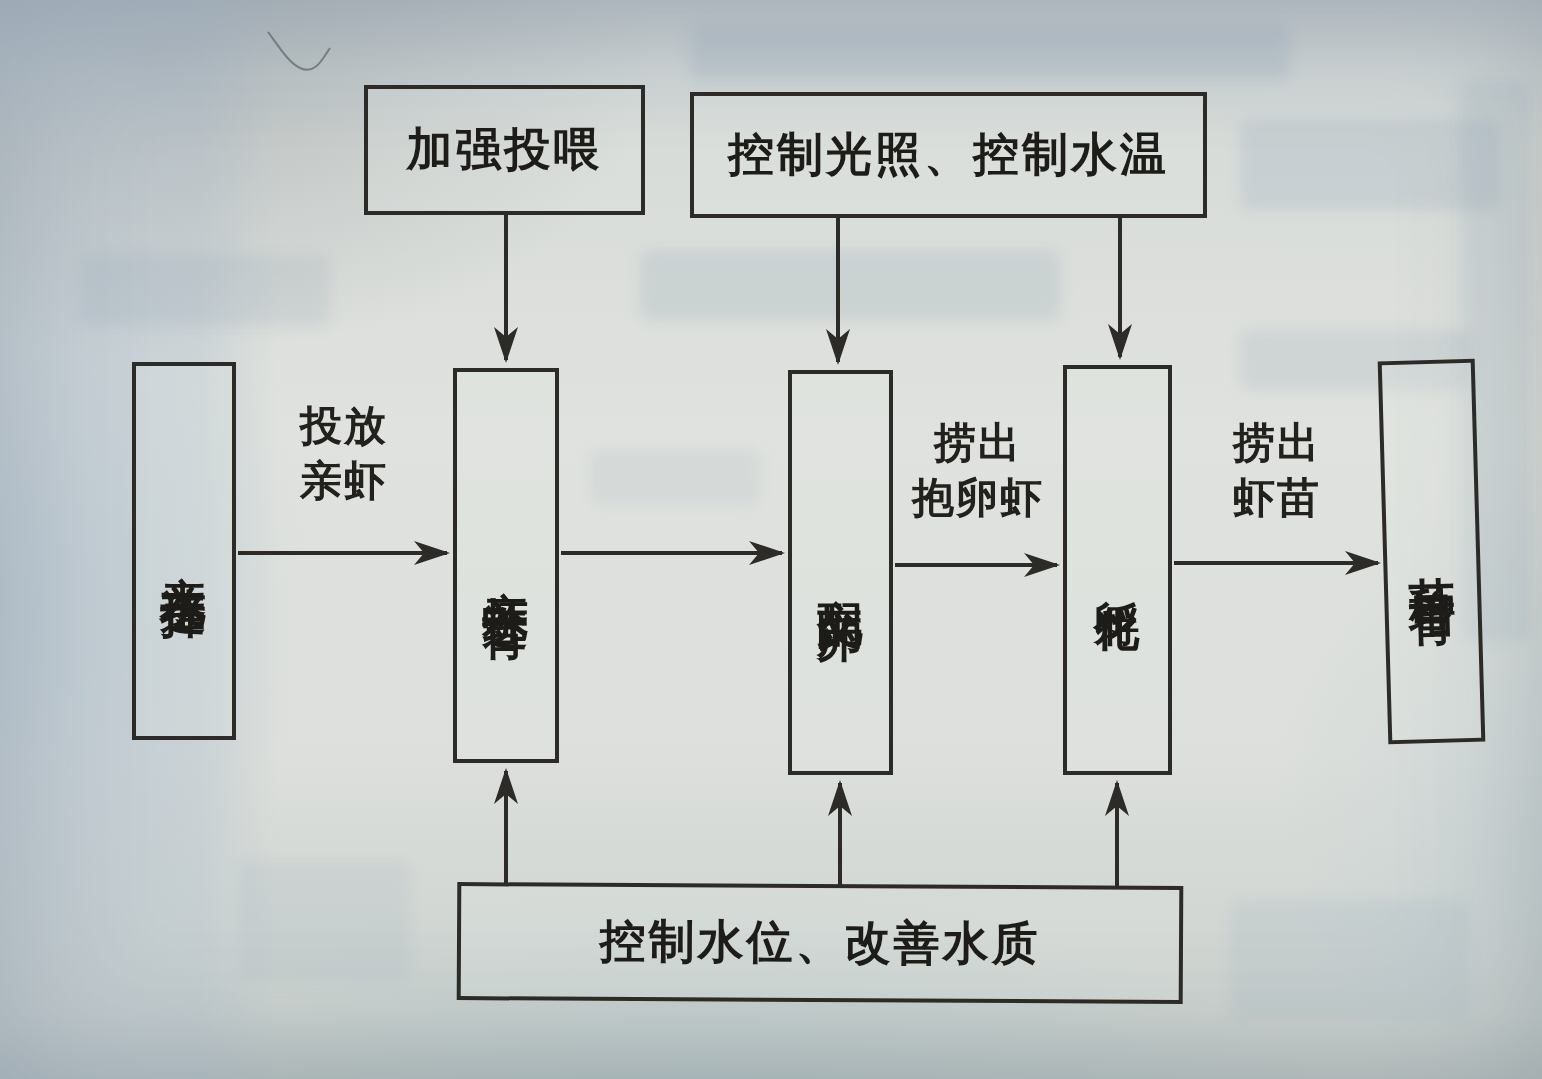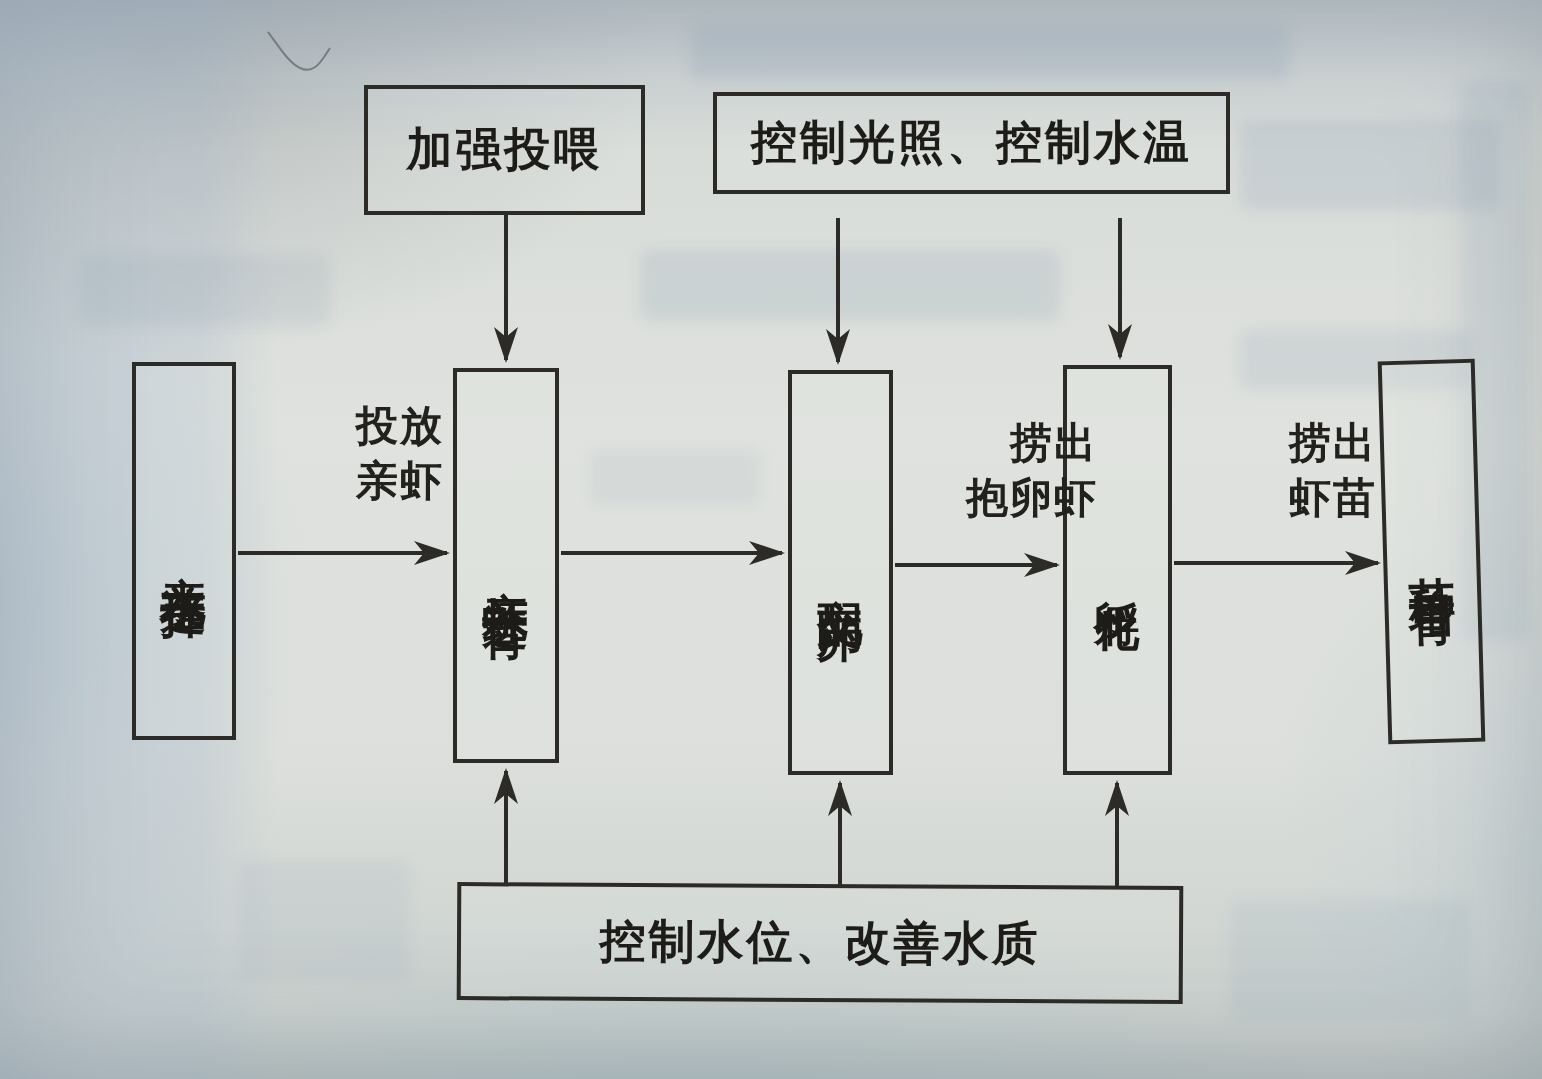--- a/index.html
+++ b/index.html
@@ -67,21 +67,21 @@
     text-orientation: upright;
     letter-spacing: 6px;
   }
 
   .flow-label {
     position: absolute;
     color: #23211d;
     font-size: 42px;
     font-weight: 600;
     line-height: 1.32;
-    text-align: right;
+    text-align: center;
     white-space: pre-line;
     letter-spacing: 2px;
   }
 
   svg.arrows {
     position: absolute;
     inset: 0;
     width: 100%;
     height: 100%;
     pointer-events: none;
@@ -101,21 +101,21 @@
   <div class="smudge" style="left:590px; top:450px; width:170px; height:55px; background:rgba(128,150,172,0.10);"></div>
   <div class="smudge" style="left:240px; top:860px; width:170px; height:120px; background:rgba(128,150,172,0.10);"></div>
   <div class="smudge" style="left:1230px; top:900px; width:240px; height:120px; background:rgba(130,155,178,0.12);"></div>
 
   <svg class="arrows" viewBox="0 0 1542 1079">
     <path d="M 268,32 C 280,48 288,62 300,68 C 315,75 322,60 330,48" fill="none" stroke="rgba(70,75,80,0.55)" stroke-width="2"></path>
   </svg>
 
   <div class="box hbox" style="left:364px; top:85px; width:281px; height:130px;">加强投喂</div>
 
-  <div class="box hbox" style="left:713px; top:92px; width:517px; height:102px;">控制光照、控制水温</div>
+  <div class="box hbox" style="left:690px; top:92px; width:517px; height:126px;">控制光照、控制水温</div>
 
   <div class="box vbox" style="left:132px; top:362px; width:104px; height:378px;">亲本选择</div>
 
   <div class="box vbox" style="left:453px; top:368px; width:106px; height:395px;">亲虾选育</div>
 
   <div class="box vbox" style="left:788px; top:370px; width:105px; height:405px;">交配产卵</div>
 
   <div class="box vbox" style="left:1063px; top:365px; width:109px; height:410px;">孵化</div>
 
   <div class="box vbox" style="left:1383px; top:360px; width:97px; height:383px; transform:rotate(-1.6deg);">苗种培育</div>

